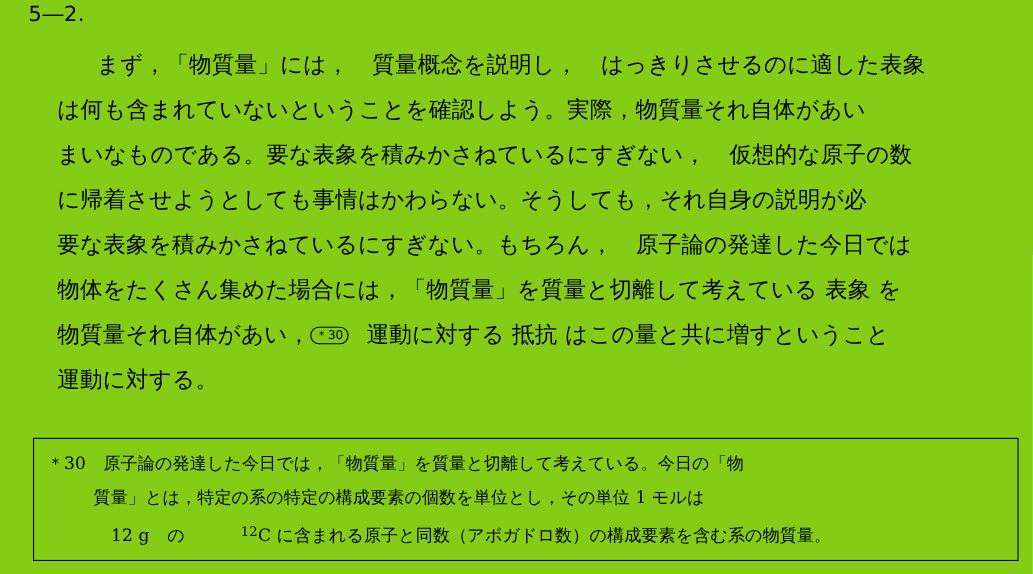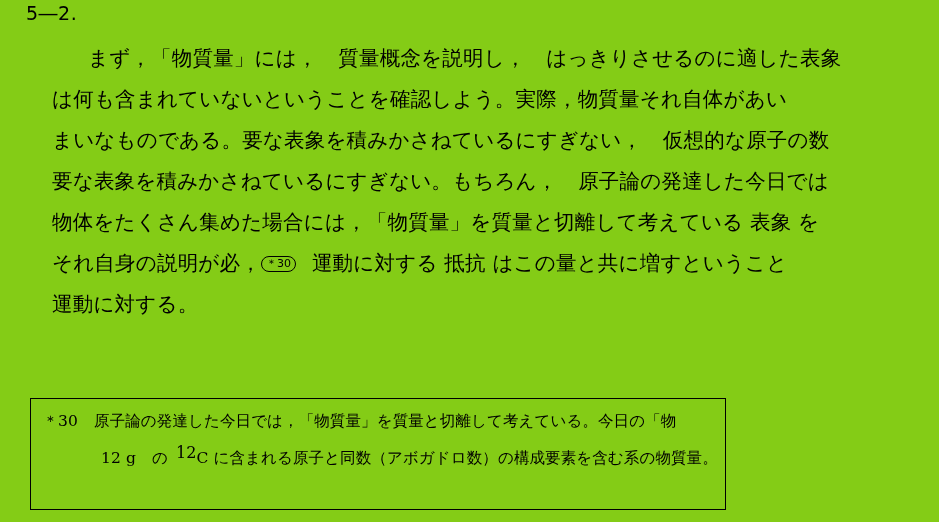--- a/index.html
+++ b/index.html
@@ -56,21 +56,21 @@
     font-family: "DejaVu Sans", sans-serif;
     padding: 1px 4px 2px 4px;
     line-height: 1;
     vertical-align: 3px;
     letter-spacing: 0;
   }
   .footnote-box {
     position: absolute;
     left: 30px;
     top: 398px;
-    width: 696px;
+    width: 896px;
     height: 112px;
     border: 1.6px solid #000000;
     box-sizing: border-box;
     padding: 7px 10px 0 12px;
   }
   .fn-line {
     font-size: 15.5px;
     line-height: 31px;
     white-space: nowrap;
     letter-spacing: 0.1px;
@@ -79,45 +79,48 @@
     padding-left: 42px;
   }
   .fn-line.hang2 {
     padding-left: 58px;
   }
   .fn-star {
     font-family: "DejaVu Sans", sans-serif;
     font-size: 15px;
   }
   sup.iso {
-    font-size: 16px;
+    font-size: 12px;
     vertical-align: 5px;
+    margin-left: 43px;
   }
 </style>
 </head>
 <body>
 
 <div class="page">
 
   <div class="section-label">5―2.</div>
 
   <div class="body-text">
     <div class="line indent">まず，「物質量」には，　質量概念を説明し，　はっきりさせるのに適した表象</div>
     <div class="line">は何も含まれていないということを確認しよう。実際，物質量それ自体があい</div>
     <div class="line">まいなものである。要な表象を積みかさねているにすぎない，　仮想的な原子の数</div>
+    <div class="line">に帰着させようとしても事情はかわらない。そうしても，それ自身の説明が必</div>
     <div class="line">要な表象を積みかさねているにすぎない。もちろん，　原子論の発達した今日では</div>
     <div class="line">物体をたくさん集めた場合には，「物質量」を質量と切離して考えている 表象 を</div>
     <div class="line">
-      <span>それ自身の説明が必，</span><span class="footnote-mark">＊30</span><span class="sp-wide"></span><span>運動に対する 抵抗 はこの量と共に増すということ</span>
+      <span>物質量それ自体があい，</span><span class="footnote-mark">＊30</span><span class="sp-wide"></span><span>運動に対する 抵抗 はこの量と共に増すということ</span>
     </div>
     <div class="line">運動に対する。</div>
   </div>
 
   <div class="footnote-box">
     <div class="fn-line">
       <span class="fn-star">＊</span><span>30</span><span class="sp-wide"></span><span>原子論の発達した今日では，「物質量」を質量と切離して考えている。今日の「物</span>
     </div>
+    <div class="fn-line hang">質量」とは，特定の系の特定の構成要素の個数を単位とし，その単位 1 モルは</div>
     <div class="fn-line hang2">
       <span>12 g</span><span class="sp-wide"></span><span>の</span><span class="sp"></span><sup class="iso">12</sup><span>C に含まれる原子と同数（アボガドロ数）の構成要素を含む系の物質量。</span>
     </div>
   </div>
 
 </div>
 
 </body></html>

